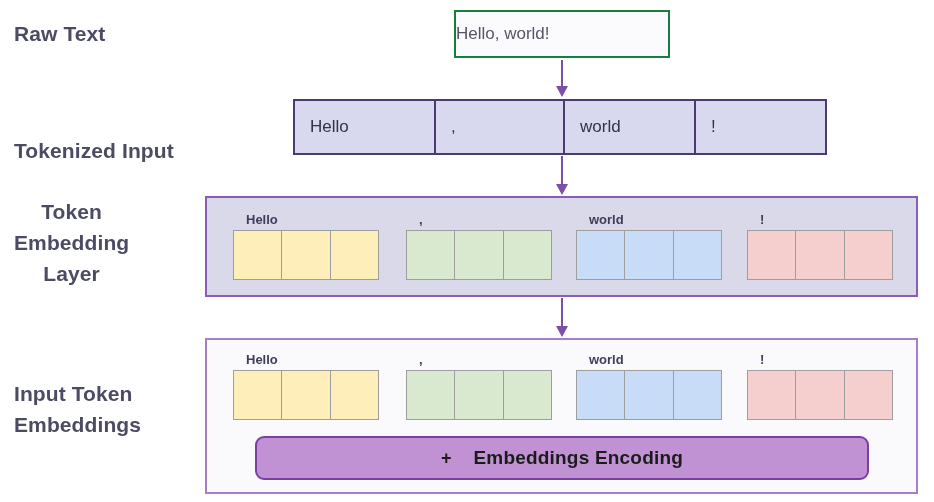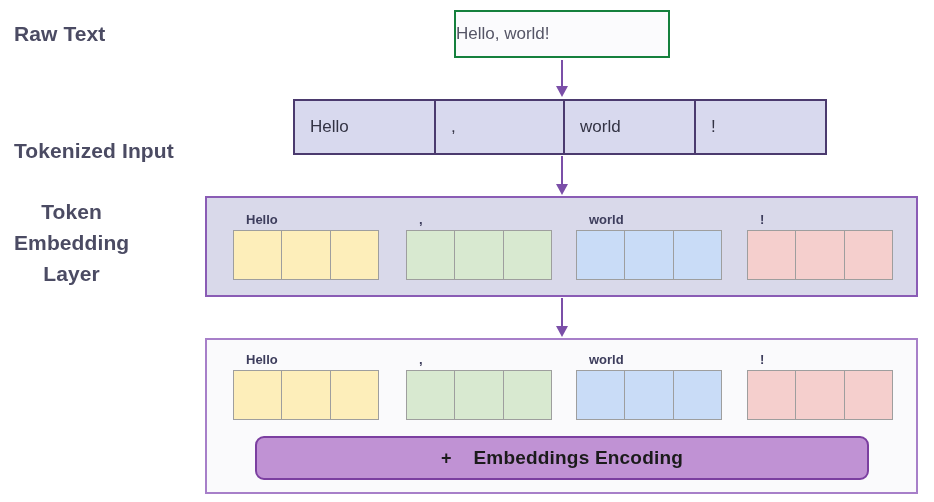--- a/index.html
+++ b/index.html
@@ -207,20 +207,22 @@
 <div id="canvas">
 
   <div class="stage-label" id="label-raw-text">Raw Text</div>
 
   <div class="stage-label" id="label-tokenized">Tokenized Input</div>
 
   <div class="stage-label" id="label-token-emb">Token
 Embedding
 Layer</div>
 
+  <div class="stage-label" id="label-input-emb">Input Token
+Embeddings</div>
 
   <div id="raw-text-box">
     <span class="txt">Hello, world!</span>
   </div>
 
   <div class="arrow" id="arrow-1">
     <div class="shaft"></div>
     <div class="head"></div>
   </div>
   <div class="arrow" id="arrow-2">

